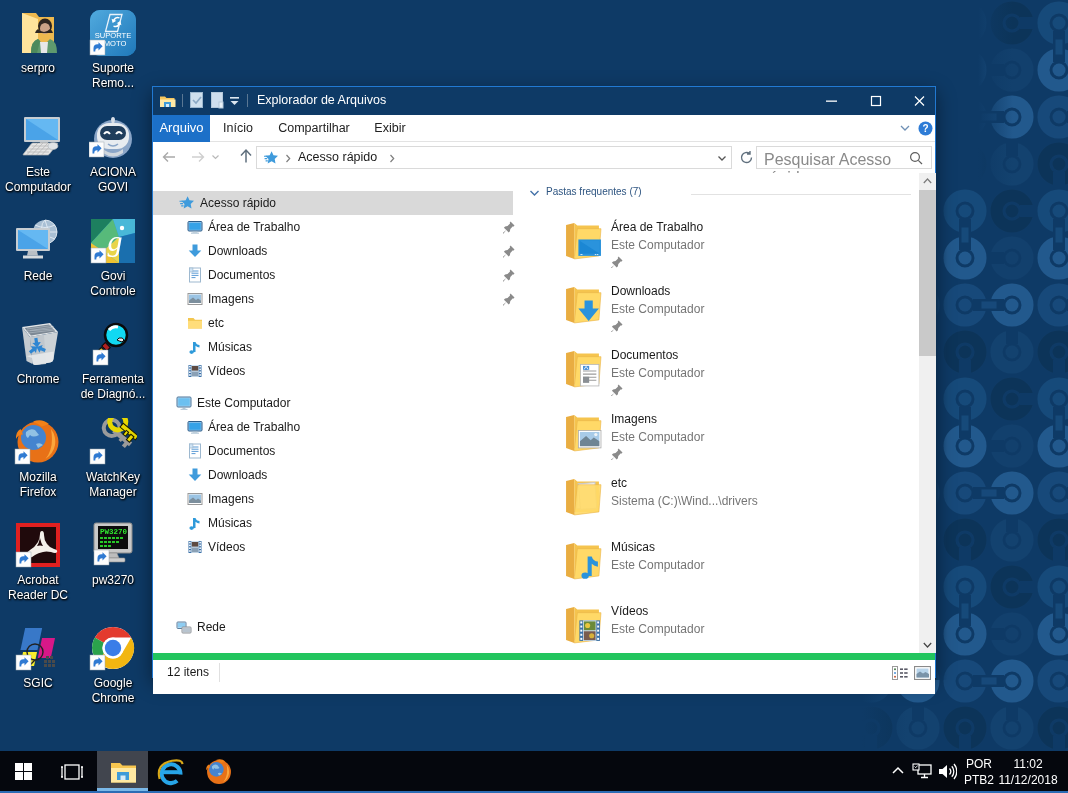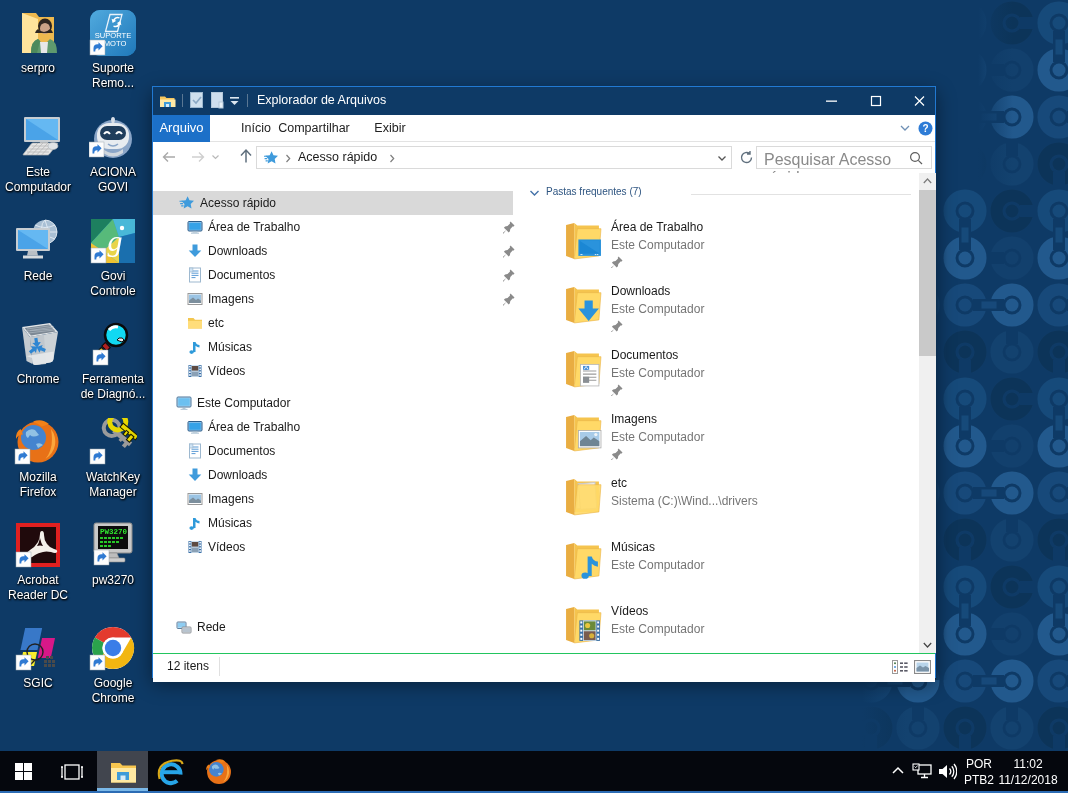--- a/index.html
+++ b/index.html
@@ -8,21 +8,21 @@
 
 .dicon{position:absolute;width:76px;text-align:center;color:#fff;font-size:12px;line-height:15px;text-shadow:0 1px 2px #000,1px 1px 2px #000;}
 .dicon .ic{margin:0 auto;position:relative;}
 .dicon svg text{text-shadow:none;}
 
 #win{position:absolute;left:152px;top:86px;width:784px;height:592px;background:#86efac;border:1px solid #2179d2;box-shadow:0 6px 18px rgba(0,0,0,.45);}
 #titlebar{position:absolute;left:0;top:0;width:100%;height:28px;background:#0e3a66;color:#fff;}
 #tabs{position:absolute;left:0;top:28px;width:100%;height:27px;background:#fff;border-bottom:1px solid #e3e3e3;font-size:13px;color:#222;padding-left:40px;}
 #addr{position:absolute;left:0;top:55px;width:100%;height:31px;background:#fff;}
 #mainarea{position:absolute;left:0;top:86px;width:100%;height:480px;background:#fff;}
-#statusbar{position:absolute;left:0;top:566px;width:100%;height:29px;background:#fff;border-top:1px solid #22c55e;font-size:12px;color:#1a1a1a;}
+#statusbar{position:absolute;left:0;top:566px;width:100%;height:41px;background:#fff;border-top:7px solid #22c55e;font-size:12px;color:#1a1a1a;}
 .navrow{position:absolute;left:0;width:360px;height:24px;font-size:12px;color:#1a1a1a;}
 .navrow .txt{position:absolute;top:5px;}
 .citem{position:absolute;left:368px;width:340px;height:64px;}
 .citem .t1{position:absolute;left:90px;top:3px;font-size:12px;color:#1a1a1a;}
 .citem .t2{position:absolute;left:90px;top:21px;font-size:12px;color:#757575;}
 </style></head>
 <body>
 
 <svg class="abs" style="left:848px;top:0" width="220" height="751">
 <defs>
@@ -347,21 +347,21 @@
     <div class="abs" style="left:94px;top:7px;width:1px;height:13px;background:#5a7793"></div>
     <div class="abs" style="left:104px;top:6px;font-size:12.5px;color:#fff;">Explorador de Arquivos</div>
     <svg class="abs" style="left:660px;top:0" width="124" height="28" viewBox="0 0 124 28">
       <rect x="13" y="13.5" width="11" height="1.3" fill="#fff"></rect>
       <rect x="58.5" y="9.5" width="9" height="9" fill="none" stroke="#fff" stroke-width="1.2"></rect>
       <path d="M102 9.5 l9 9 M111 9.5 l-9 9" stroke="#fff" stroke-width="1.2"></path>
     </svg>
   </div>
   <div id="tabs">
     <div class="abs" style="left:0;top:0;width:57px;height:27px;background:#1c70c8;color:#fff;text-align:center;line-height:26px;">Arquivo</div>
-    <div class="abs" style="left:57px;top:6px;width:56px;text-align:center;font-size:12.5px;margin-left:18px;">Início</div>
+    <div class="abs" style="left:57px;top:6px;width:56px;text-align:center;font-size:12.5px;">Início</div>
     <div class="abs" style="left:116px;top:6px;width:90px;text-align:center;font-size:12.5px;">Compartilhar</div>
     <div class="abs" style="left:209px;top:6px;width:56px;text-align:center;font-size:12.5px;">Exibir</div>
     <svg class="abs" style="left:746px;top:9px" width="12" height="9" viewBox="0 0 12 9">
         <path d="M2 2 l4 4 l4-4" stroke="#6f90b5" stroke-width="1.3" fill="none"></path>
       </svg>
     <svg class="abs" style="left:765px;top:6px" width="15" height="15" viewBox="0 0 15 15">
         <circle cx="7.5" cy="7.5" r="7" fill="#2e7cd6"></circle>
         <text x="7.5" y="11" font-size="10" font-weight="bold" fill="#fff" text-anchor="middle" font-family="Liberation Sans">?</text>
       </svg>
   </div>

